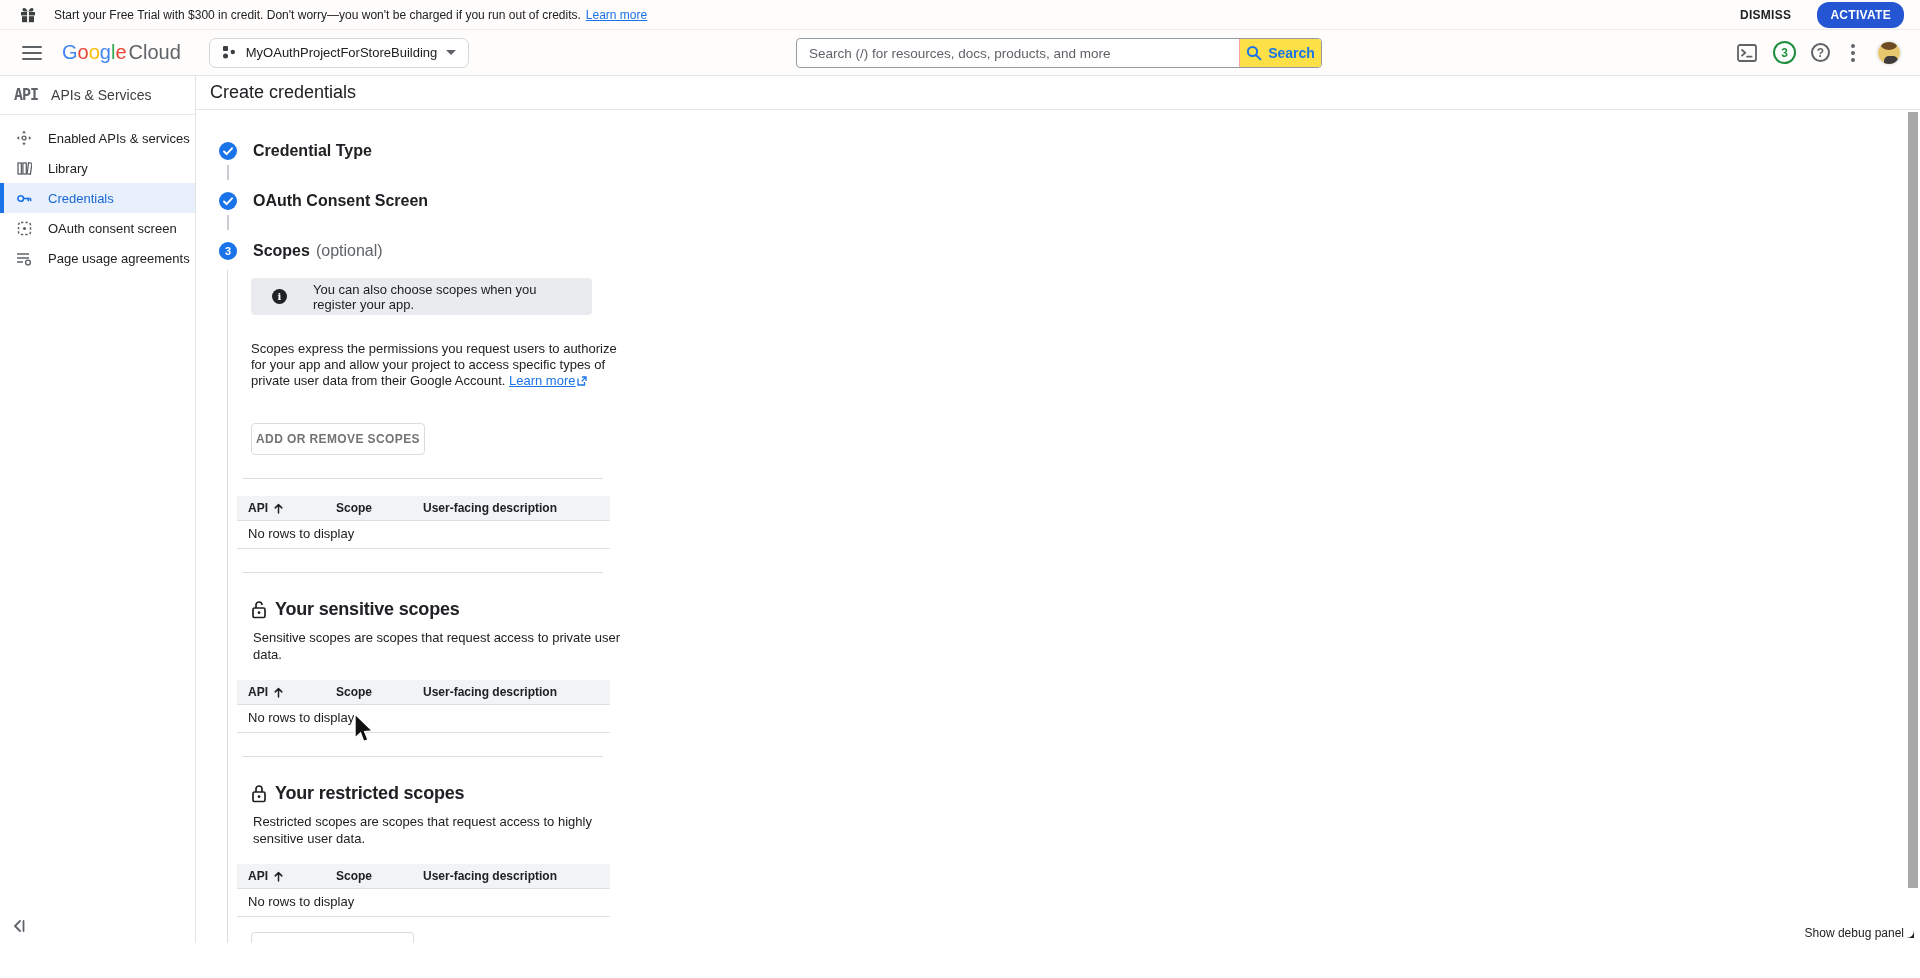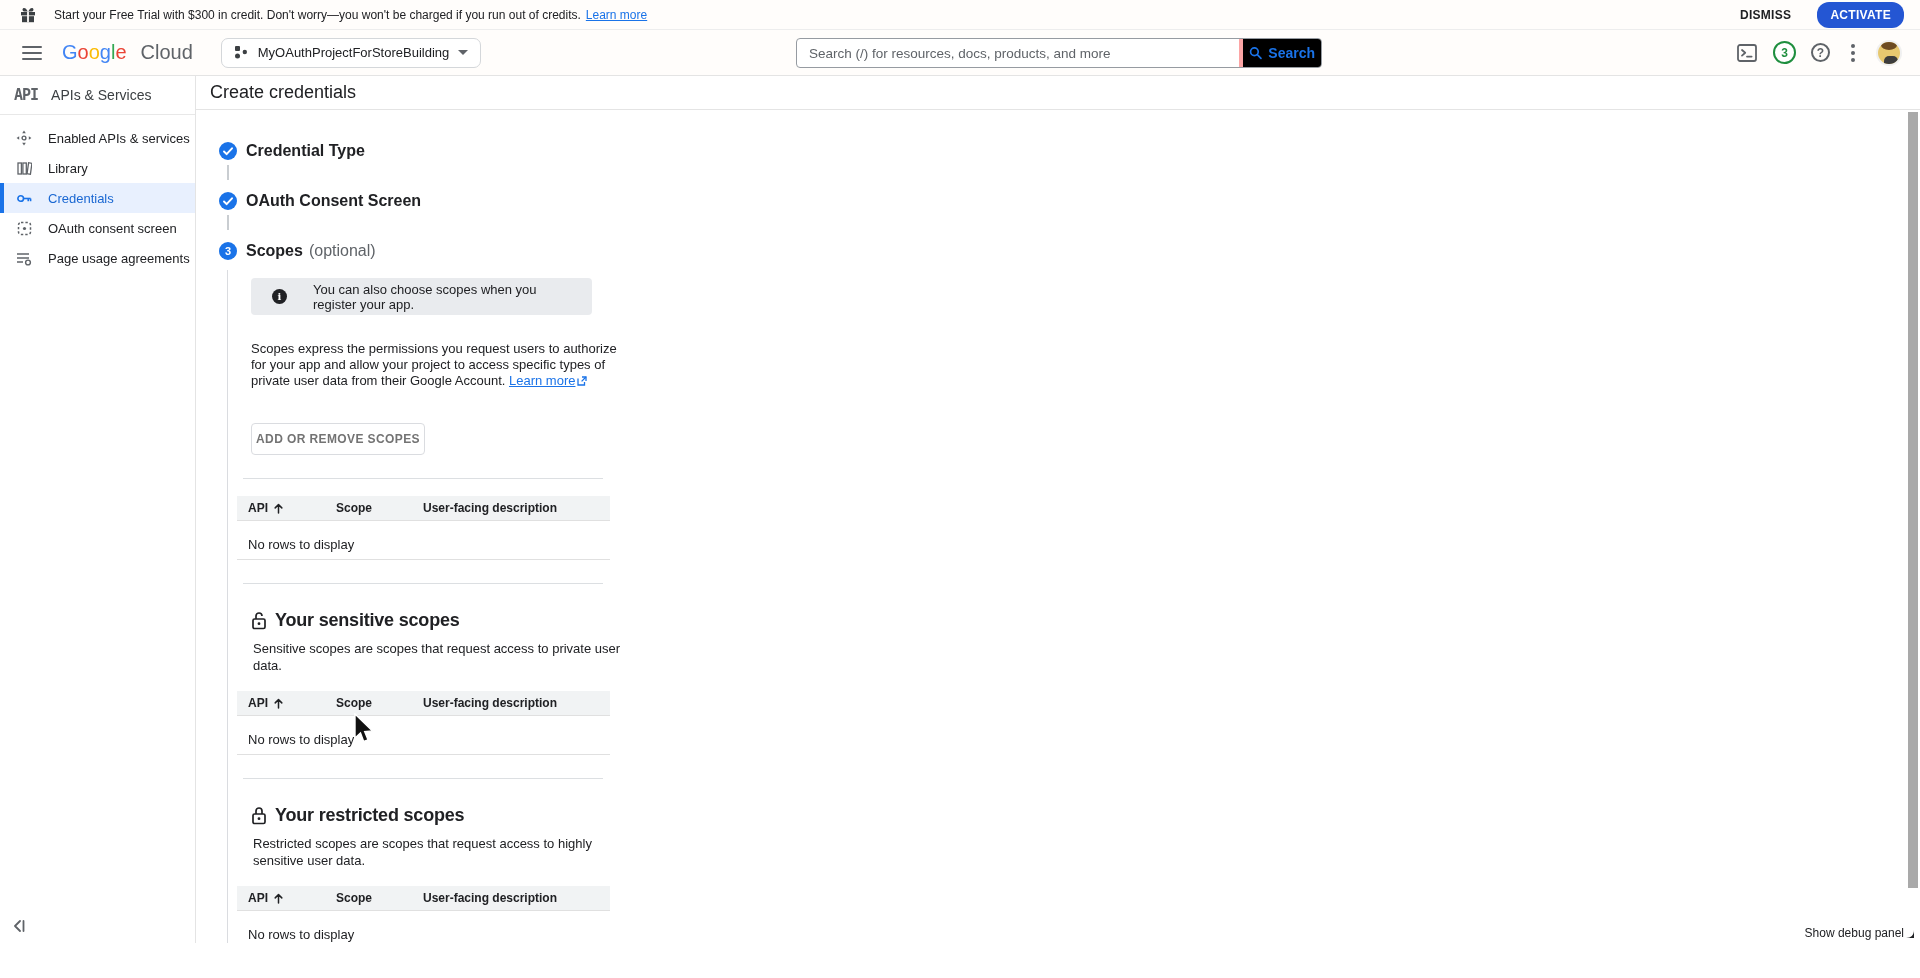--- a/index.html
+++ b/index.html
@@ -22,34 +22,34 @@
     background:#2456d3; border:none; border-radius:12px; padding:6px 13px; cursor:pointer; font-family:inherit;}
 
   
   .topbar{ height:46px; display:flex; align-items:center; padding:0 14px;
     background:#fffdfb; border-bottom:1px solid #e4e4e4; position:relative; }
   .hamburger{ width:20px; height:14px; display:flex; flex-direction:column; justify-content:space-between;
     margin:0 6px 0 8px; cursor:pointer; }
   .hamburger span{ height:2px; background:#5f6368; border-radius:1px; }
   .gc-logo{ display:flex; align-items:baseline; margin-left:14px; font-size:20px; cursor:pointer; }
   .g-blue{ color:#4285F4; } .g-red{ color:#EA4335; } .g-yellow{ color:#FBBC05; } .g-green{ color:#34A853; }
-  .logo-cloud{ color:#5f6368; margin-left:14px; }
+  .logo-cloud{ color:#5f6368; margin-left:2px; }
   .project-btn{ margin-left:28px; height:30px; display:flex; align-items:center; gap:9px;
     border:1px solid #d4d7da; border-radius:7px; background:#fff; padding:0 12px; cursor:pointer; font-family:inherit;}
   .project-name{ font-size:13px; color:#202124; }
   .caret-down{ width:0; height:0; border-left:5px solid transparent; border-right:5px solid transparent;
     border-top:5px solid #5f6368; }
 
   .searchbar{ position:absolute; left:796px; top:8px; width:526px; height:30px; display:flex;
     border:1px solid #969ba1; border-radius:4px; background:#fff; overflow:hidden; }
   .search-input{ flex:1; border:none; outline:none; padding:0 12px; font-size:13.5px; color:#202124;
     font-family:inherit; background:transparent; }
   .search-input::placeholder{ color:#5f6368; opacity:1; }
   .search-btn{ width:82px; display:flex; align-items:center; justify-content:center; gap:6px;
-    border:none; border-left:4px solid #fca5a5; background:#000000; cursor:pointer; font-family:inherit;
+    border:none; border-left:1px solid #fca5a5; background:#fde047; cursor:pointer; font-family:inherit;
     font-size:14px; font-weight:700; color:#1a73e8; }
 
   .topbar-icons{ margin-left:auto; display:flex; align-items:center; gap:15px; padding-right:4px; }
   .tb-icon{ width:22px; height:22px; display:flex; align-items:center; justify-content:center; cursor:pointer; }
   .notif-badge{ width:23px; height:23px; border:2px solid #1e8e3e; border-radius:50%;
     display:flex; align-items:center; justify-content:center; font-size:12px; font-weight:700; color:#1e8e3e;
     background:#fff; cursor:pointer; }
   .help-circle{ width:19px; height:19px; border:2px solid #5f6368; border-radius:50%;
     display:flex; align-items:center; justify-content:center; font-size:12px; font-weight:700; color:#5f6368; cursor:pointer;}
   .dots-vert{ display:flex; flex-direction:column; gap:3px; cursor:pointer; padding:2px 6px;}
@@ -74,21 +74,21 @@
   
   .main{ position:absolute; top:76px; left:196px; right:0; bottom:0; background:#fff; overflow:hidden; }
   .main-head{ height:34px; display:flex; align-items:center; padding-left:14px; border-bottom:1px solid #e4e4e4; }
   .page-title{ font-size:18px; color:#202124; font-weight:400; }
   .content{ padding-top:32px; }
 
   .step{ display:flex; align-items:center; margin-left:23px; height:18px; }
   .step-circle{ width:18px; height:18px; border-radius:50%; background:#1a73e8; color:#fff;
     display:flex; align-items:center; justify-content:center; flex:0 0 auto; }
   .step-circle .num{ font-size:11px; font-weight:700; }
-  .step-label{ margin-left:9px; font-size:16px; font-weight:700; color:#202124; }
+  .step-label{ margin-left:16px; font-size:16px; font-weight:700; color:#202124; }
   .step-suffix{ margin-left:6px; font-size:16px; color:#5f6368; font-weight:400; }
   .connector{ width:1.5px; height:15px; background:#c9cdd1; margin:5px 0 12px 31px; }
 
   .step3-content{ margin:10px 0 0 31px; border-left:1.5px solid #dadce0; padding:8px 0 18px 23px; width:480px;}
 
   .info-box{ width:341px; height:37px; background:#e9ebee; border-radius:4px;
     display:flex; align-items:center; padding:0 14px 0 21px; }
   .info-icon{ width:15px; height:15px; border-radius:50%; background:#202124; color:#fff;
     display:flex; align-items:center; justify-content:center; font-size:10px; font-weight:700;
     font-family:"DejaVu Serif", serif; flex:0 0 auto; margin-right:26px; }
@@ -106,21 +106,21 @@
   .section-head{ display:flex; align-items:center; margin-top:26px; }
   .section-head .lock{ margin-right:8px; flex:0 0 auto; }
   .section-title{ font-size:18px; font-weight:700; color:#202124; letter-spacing:-.2px;}
   .section-sub{ margin:9px 0 0 2px; width:372px; font-size:13px; line-height:17px; color:#202124; }
 
   .scope-table{ width:373px; margin:17px 0 0 -14px; border-collapse:collapse; }
   .scope-table th{ background:#f1f3f4; text-align:left; font-size:12px; font-weight:700; color:#202124;
     padding:5px 4px 5px 11px; border-bottom:1px solid #e0e0e0; height:23px; }
   .scope-table th.c1{ width:88px; } .scope-table th.c2{ width:87px; }
   .th-flex{ display:flex; align-items:center; gap:6px; }
-  .scope-table td.empty{ font-size:13px; color:#202124; padding:16px 0 7px 11px; border-bottom:1px solid #e0e0e0; }
+  .scope-table td.empty{ font-size:13px; color:#202124; padding:5px 0 7px 11px; border-bottom:1px solid #e0e0e0; }
 
   .save-btn{ margin-top:15px; background:#fff; border:1px solid #dadce0; border-radius:4px;
     color:#1a73e8; font-size:12px; font-weight:700; letter-spacing:.4px; padding:9px 14px; cursor:pointer; font-family:inherit;}
 
   
   .scroll-thumb{ position:absolute; left:1908px; top:112px; width:10px; height:776px; background:#a9a9a9; }
   .cursor{ position:absolute; left:353px; top:713px; pointer-events:none; }
   .debug-link{ position:absolute; right:6px; bottom:3px; font-size:12px; color:#202124; cursor:pointer;
     display:flex; align-items:center; gap:2px;}
   .collapse-btn{ position:absolute; left:12px; bottom:8px; color:#5f6368; cursor:pointer; font-size:13px;

